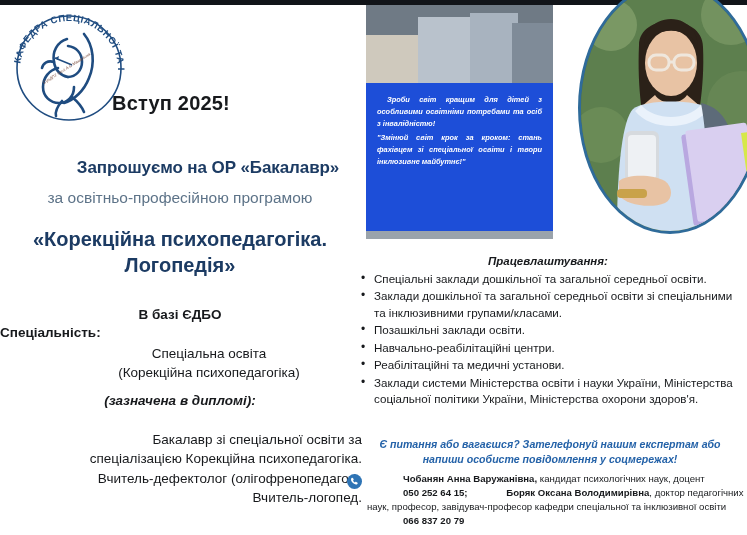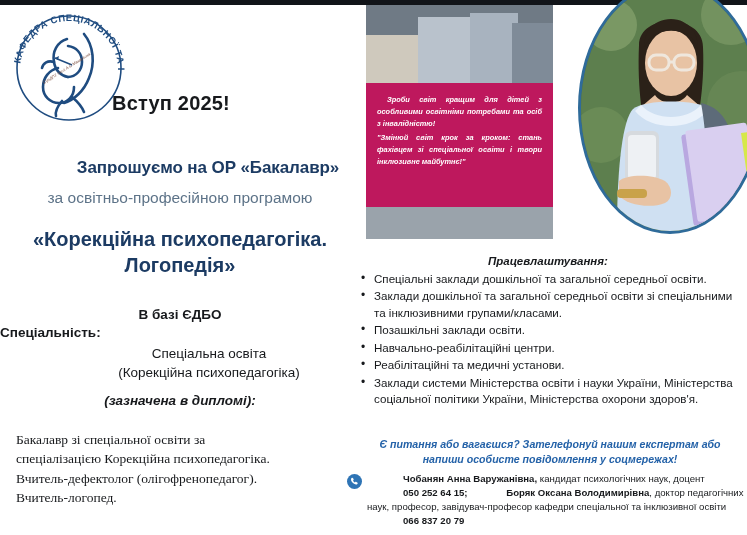--- a/index.html
+++ b/index.html
@@ -119,44 +119,43 @@
     width: 360px;
     text-align: center;
     font-size: 13.5px;
     font-weight: bold;
     font-style: italic;
     color: #17191c;
     line-height: 1.32;
   }
   .qual-body {
     position: absolute;
-    top: 430px; left: 16px;
-    width: 360px;
-    text-align: left;
+    top: 430px; left: 2px;
+    width: 360px;
+    text-align: right;
     font-size: 13.5px;
     color: #17191c;
     line-height: 1.44;
-    font-family: Liberation Serif, serif;
   }
 
   
   .photo-students {
     position: absolute;
     top: 5px; left: 366px;
     width: 187px; height: 234px;
     overflow: hidden;
     background: #7d8894;
   }
   .photo-students svg { display: block; }
 
   .quote-box {
     position: absolute;
     top: 83px; left: 366px;
-    width: 187px; height: 124px;
-    background: #be185d;
+    width: 187px; height: 148px;
+    background: #1d4ed8;
     box-sizing: border-box;
     padding: 11px 11px 8px 11px;
   }
   .quote-text {
     font-size: 7.4px;
     font-style: italic;
     font-weight: bold;
     color: #ffffff;
     line-height: 1.62;
     text-align: justify;

